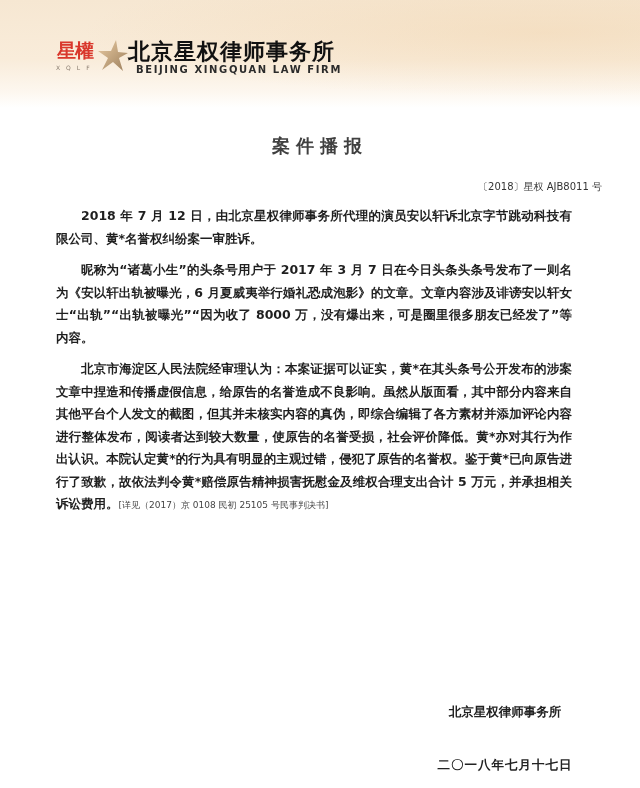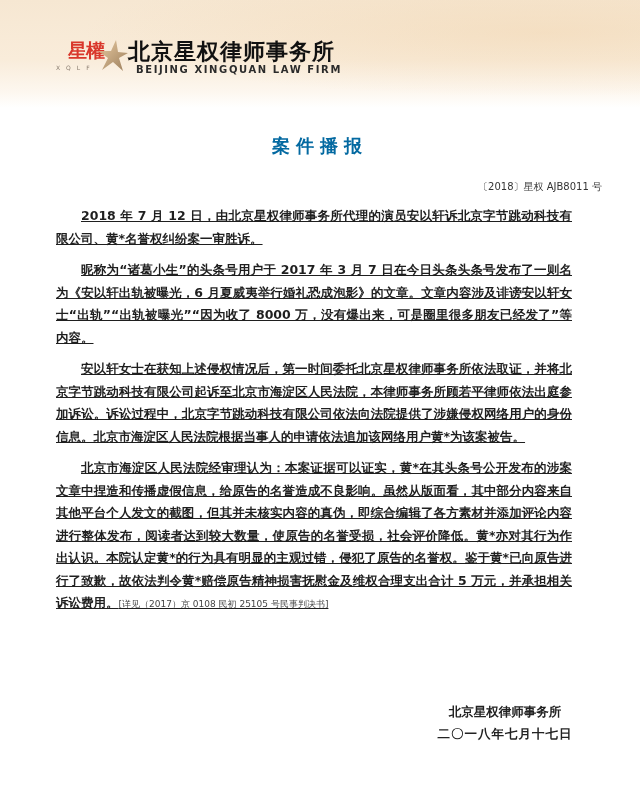--- a/index.html
+++ b/index.html
@@ -11,54 +11,54 @@
   .header {
     position:absolute; left:0; top:0; width:640px; height:108px;
     background: linear-gradient(180deg, #f6e7d2 0%, #f9ecda 55%, #fdf7ef 85%, #ffffff 100%);
   }
   .header::after {
     content:""; position:absolute; inset:0;
     background: radial-gradient(ellipse at 85% 30%, rgba(240,210,170,0.45), rgba(255,255,255,0) 60%);
   }
   .logo { position:absolute; left:52px; top:36px; width:72px; height:42px; z-index:2; }
   .logo-mark {
-    position:absolute; left:16px; top:2px; font-family:"DejaVu Serif", serif; font-weight:bold;
+    position:absolute; left:5px; top:2px; font-family:"DejaVu Serif", serif; font-weight:bold;
     font-size:19px; color:#d9372b; letter-spacing:-1px;
   }
   .logo-sub { position:absolute; left:4px; top:28px; font-size:6px; letter-spacing:6px; color:#8a7d70; }
   .logo-star { position:absolute; left:46px; top:4px; width:30px; height:32px; }
   .firm-cn {
     position:absolute; left:128px; top:37px; z-index:2;
     font-family:"DejaVu Serif", serif; font-weight:bold; font-size:22px; color:#111;
     letter-spacing:1px;
   }
   .firm-en {
     position:absolute; left:136px; top:64px; z-index:2;
     font-family:"DejaVu Sans", sans-serif; font-weight:bold; font-size:10px; color:#2b2b2b;
     letter-spacing:1.6px;
   }
   .title {
     position:absolute; left:0; width:640px; top:134px; text-align:center;
-    font-weight:bold; font-size:18px; letter-spacing:6px; color:#0369a1;
+    font-weight:bold; font-size:18px; letter-spacing:6px; color:#404040;
   }
   .docno {
     position:absolute; right:38px; top:180px; font-size:10px; color:#333;margin-left:47px;
   }
   .body { position:absolute; left:56px; top:205px; width:532px; }
   .para {
     font-size:12.5px; font-weight:bold; line-height:22.5px; color:#1f1f1f;
-    text-indent:2em; margin:0 16px 9px 0; text-align:justify;text-decoration:underline;
+    text-indent:2em; margin:0 16px 9px 0; text-align:justify;
   }
   .para .cite { font-weight:normal; font-size:9px; color:#444; }
   .sign {
     position:absolute; left:430px; width:150px; text-align:center;
     font-size:12.5px; font-weight:bold; color:#222;
   }
   .sign.org { top:704px; }
-  .sign.date { top:726px; letter-spacing:1px; }
+  .sign.date { top:757px; letter-spacing:1px; }
 </style>
 </head>
 <body>
 
 <div class="header"></div>
 
 <div class="logo">
   <span class="logo-mark">星權</span>
   <span class="logo-sub">XQLF</span>
   <svg class="logo-star" viewBox="0 0 30 32">
@@ -73,18 +73,17 @@
 </div>
 <div class="firm-cn">北京星权律师事务所</div>
 <div class="firm-en">BEIJING XINGQUAN LAW FIRM</div>
 
 <div class="title">案件播报</div>
 <div class="docno">〔2018〕星权 AJB8011 号</div>
 
 <div class="body">
   <p class="para"><span>2018 年 7 月 12 日，由北京星权律师事务所代理的演员安以轩诉北京字节跳动科技有限公司、黄*名誉权纠纷案一审胜诉。</span></p>
   <p class="para"><span>昵称为“诸葛小生”的头条号用户于 2017 年 3 月 7 日在今日头条头条号发布了一则名为《安以轩出轨被曝光，6 月夏威夷举行婚礼恐成泡影》的文章。文章内容涉及诽谤安以轩女士“出轨”“出轨被曝光”“因为收了 8000 万，没有爆出来，可是圈里很多朋友已经发了”等内容。</span></p>
-  <p class="para"><span>安以轩女士在获知上述侵权情况后，第一时间委托北京星权律师事务所依法取证，并将北京字节跳动科技有限公司起诉至北京市海淀区人民法院，本律师事务所顾若平律师依法出庭参加诉讼。诉讼过程中，北京字节跳动科技有限公司依法向法院提供了涉嫌侵权网络用户的身份信息。北京市海淀区人民法院根据当事人的申请依法追加该网络用户黄*为该案被告。</span></p>
   <p class="para"><span>北京市海淀区人民法院经审理认为：本案证据可以证实，黄*在其头条号公开发布的涉案文章中捏造和传播虚假信息，给原告的名誉造成不良影响。虽然从版面看，其中部分内容来自其他平台个人发文的截图，但其并未核实内容的真伪，即综合编辑了各方素材并添加评论内容进行整体发布，阅读者达到较大数量，使原告的名誉受损，社会评价降低。黄*亦对其行为作出认识。本院认定黄*的行为具有明显的主观过错，侵犯了原告的名誉权。鉴于黄*已向原告进行了致歉，故依法判令黄*赔偿原告精神损害抚慰金及维权合理支出合计 5 万元，并承担相关诉讼费用。</span><span class="cite">[详见（2017）京 0108 民初 25105 号民事判决书]</span></p>
 </div>
 
 <div class="sign org">北京星权律师事务所</div>
 <div class="sign date">二〇一八年七月十七日</div>
 
 </body></html>

